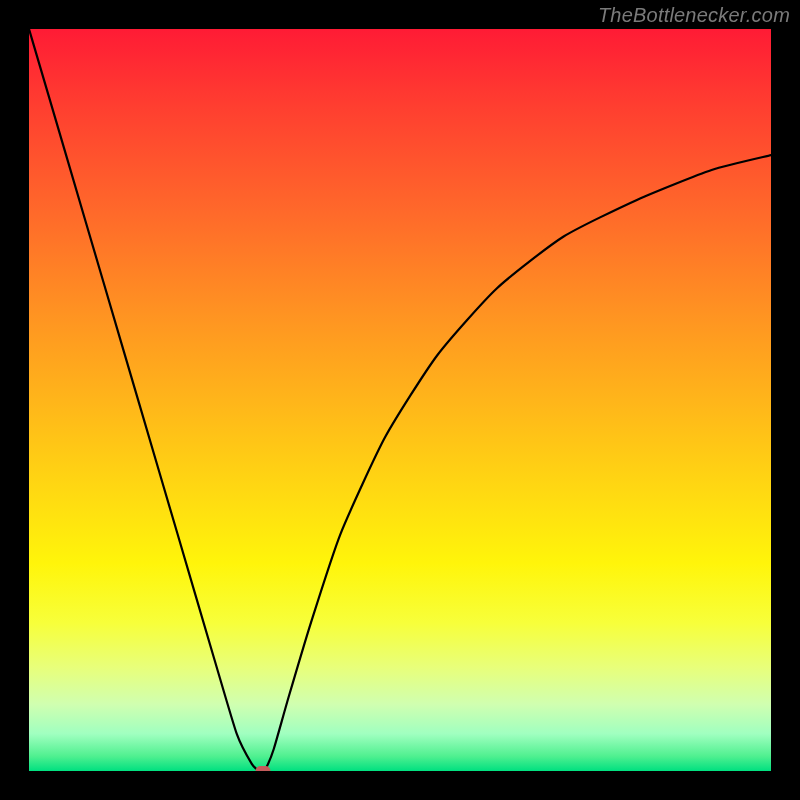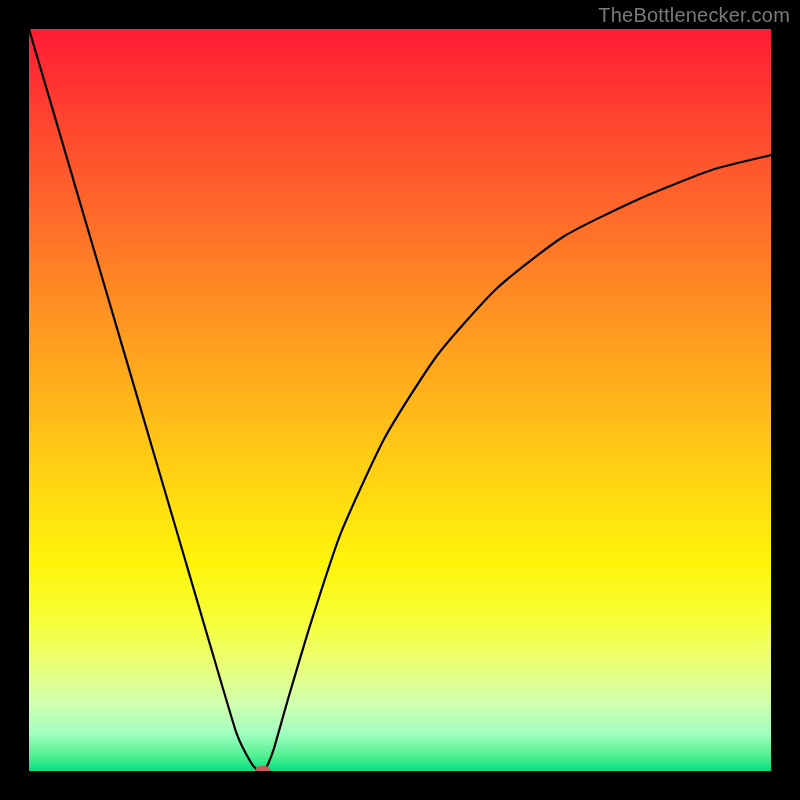--- a/index.html
+++ b/index.html
@@ -11,20 +11,21 @@
     font-family: Arial, Helvetica, sans-serif;
     position: relative;
   }
   .frame {
     position: absolute;
     top: 0;
     left: 0;
     width: 800px;
     height: 616px;
     background: #000;
+    font-style: italic;
   }
   .plot-area {
     position: absolute;
     top: 29px;
     left: 29px;
     width: 742px;
     height: 742px;
     overflow: hidden;
   }
   .gradient-bg {

